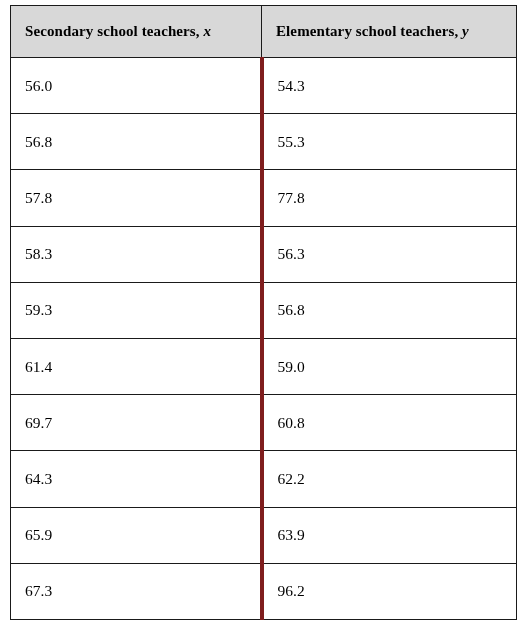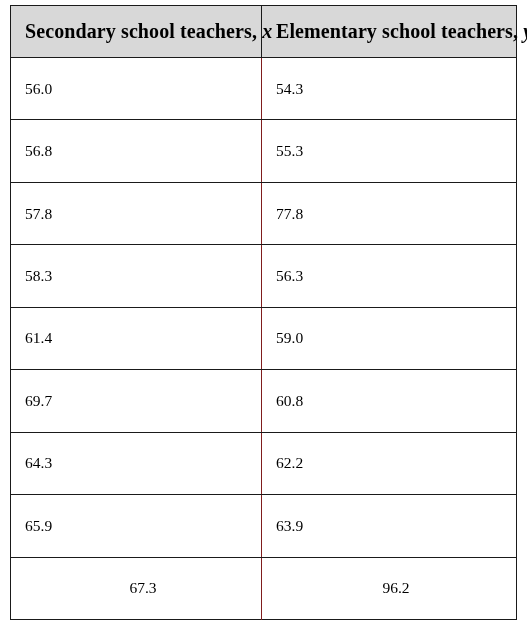--- a/index.html
+++ b/index.html
@@ -32,55 +32,54 @@
   }
 
   table.data-table col.col-x { width: 251px; }
   table.data-table col.col-y { width: 255px; }
 
   thead th {
     background: #d8d8d8;
     border-right: 1px solid #1a1a1a;
     border-bottom: 1px solid #1a1a1a;
     font-weight: bold;
-    font-size: 20px;
+    font-size: 15px;
     text-align: left;
     padding: 0 0 0 14px;
     height: 51px;
     vertical-align: middle;
     white-space: nowrap;
     letter-spacing: 0.1px;
   }
   thead th:last-child {
     border-right: none;
     font-family: Liberation Serif, serif;
   }
 
   thead th .var {
     font-style: italic;
   }
 
   tbody td {
     background: #ffffff;
-    border-right: 1px solid #7f1d1d;
+    border-right: 4px solid #7f1d1d;
     border-bottom: 1px solid #1a1a1a;
     font-size: 15.5px;
     font-weight: normal;
     text-align: left;
     padding: 0 0 0 14px;
     height: 50.5px;
     vertical-align: middle;
     white-space: nowrap;
   }
   tbody td:last-child {
     border-right: none;
   }
   tbody tr:last-child td {
     border-bottom: none;
-    text-align: center;
   }
 </style>
 </head>
 <body>
 
 <div class="table-wrap">
   <table class="data-table">
     <colgroup>
       <col class="col-x">
       <col class="col-y">
@@ -108,20 +107,24 @@
       </tr>
       <tr>
         <td>57.8</td>
         <td>77.8</td>
       </tr>
       <tr>
         <td>58.3</td>
         <td>56.3</td>
       </tr>
       <tr>
+        <td>59.3</td>
+        <td>56.8</td>
+      </tr>
+      <tr>
         <td>61.4</td>
         <td>59.0</td>
       </tr>
       <tr>
         <td>69.7</td>
         <td>60.8</td>
       </tr>
       <tr>
         <td>64.3</td>
         <td>62.2</td>

